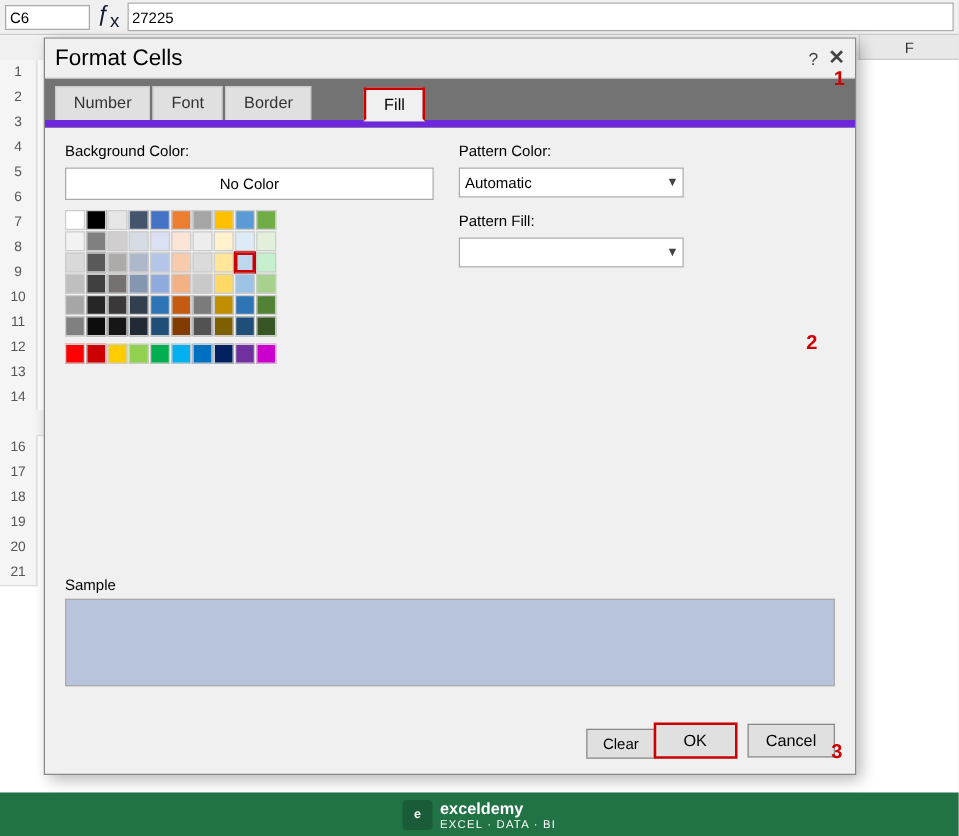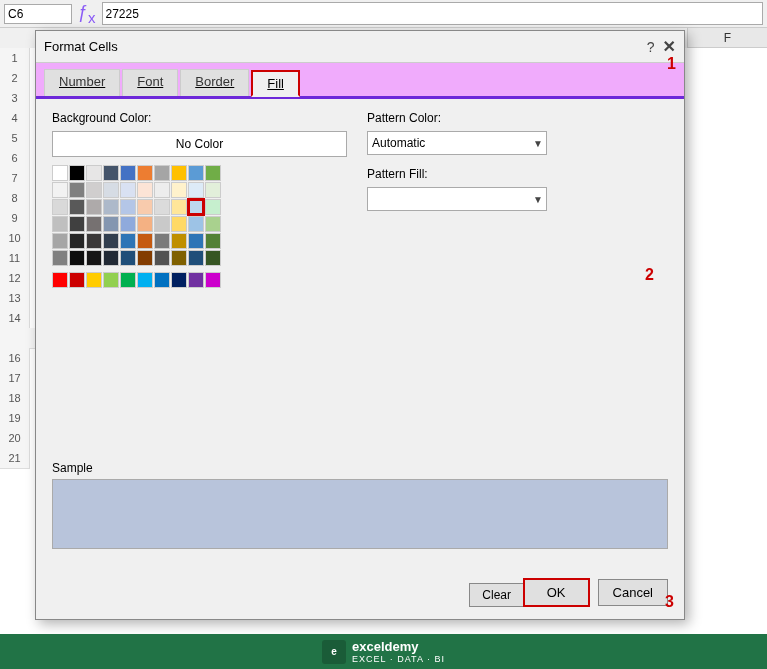--- a/index.html
+++ b/index.html
@@ -131,21 +131,21 @@
     .dialog-titlebar {
       height: 32px;
       background: #f0f0f0;
       border-bottom: 1px solid #ccc;
       display: flex;
       align-items: center;
       justify-content: space-between;
       padding: 0 8px;
     }
     .dialog-title {
-      font-size: 13px;
+      font-size: 18px;
       font-weight: normal;
       color: #000;
     }
     .title-controls {
       display: flex;
       align-items: center;
       gap: 8px;
     }
     .title-help {
       font-size: 14px;
@@ -158,23 +158,22 @@
       cursor: pointer;
       font-weight: bold;
       line-height: 1;
     }
 
     
     .dialog-tabs {
       display: flex;
       padding: 6px 8px 0;
       gap: 0;
-      border-bottom: 3px solid #6d28d9;
-      background: #f0abfc;
-      text-decoration: underline;
+      border-bottom: 6px solid #6d28d9;
+      background: #737373;
     }
     .tab {
       padding: 4px 14px;
       font-size: 13px;
       cursor: pointer;
       border: 1px solid #ccc;
       border-bottom: none;
       background: #e0e0e0;
       color: #333;
       margin-right: 2px;
@@ -182,20 +181,21 @@
     .tab.active {
       background: #f0f0f0;
       border-color: #cc0000;
       border: 2px solid #cc0000;
       border-bottom: 2px solid #f0f0f0;
       color: #000;
       font-weight: normal;
       position: relative;
       top: 1px;
       z-index: 2;
+      margin-left: 40px;
     }
     .tab-number {
       position: absolute;
       top: 36px;
       right: 10px;
       font-size: 14px;
       font-weight: bold;
       color: #cc0000;
     }
 
@@ -344,21 +344,21 @@
       font-weight: bold;
       color: #cc0000;
     }
   </style>
 </head>
 <body>
 
 <div class="excel-bg">
   <div class="excel-topbar">
     <input class="cell-ref" readonly="" value="C6" style="">
-    <span style="font-size:18px;color:#8b5cf6;padding:0 2px;">ƒ<sub>x</sub></span>
+    <span style="font-size:18px;color:#0f172a;padding:0 2px;">ƒ<sub>x</sub></span>
     <input class="formula-bar" readonly="" value="27225" style="">
   </div>
   <div class="excel-col-header">F</div>
 
   <div class="excel-rows">
     <div class="row-num" style="top:0px;">1</div>
     <div class="row-num" style="top:20px;">2</div>
     <div class="row-num" style="top:40px;">3</div>
     <div class="row-num" style="top:60px;">4</div>
     <div class="row-num" style="top:80px;">5</div>

